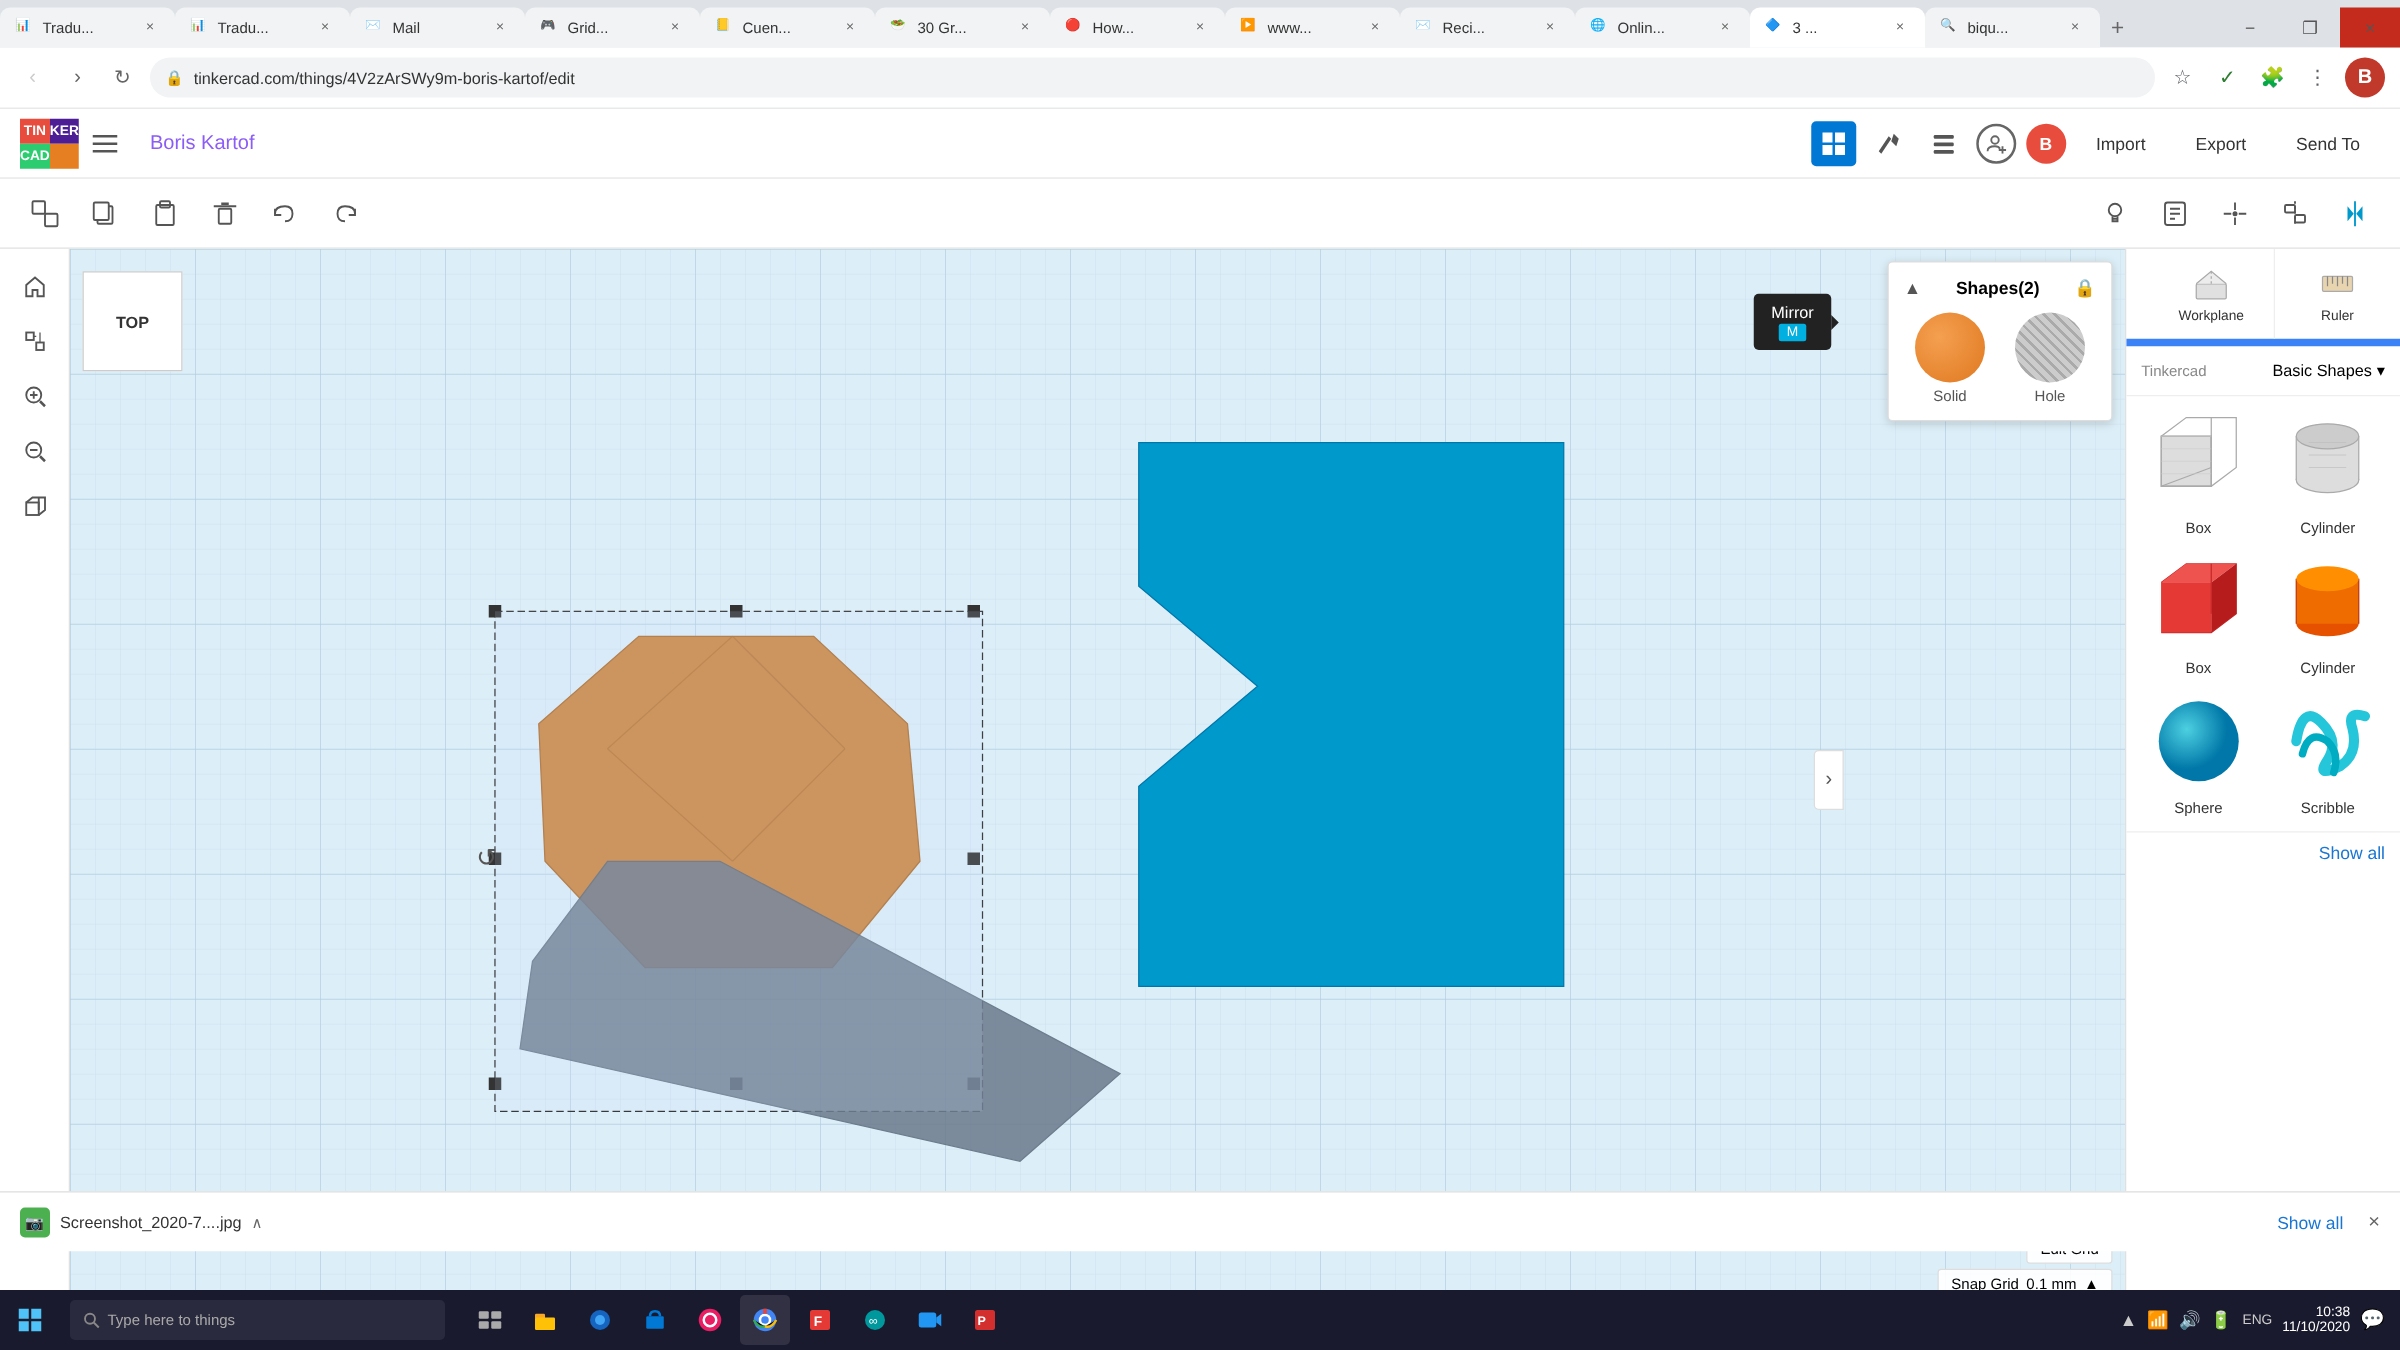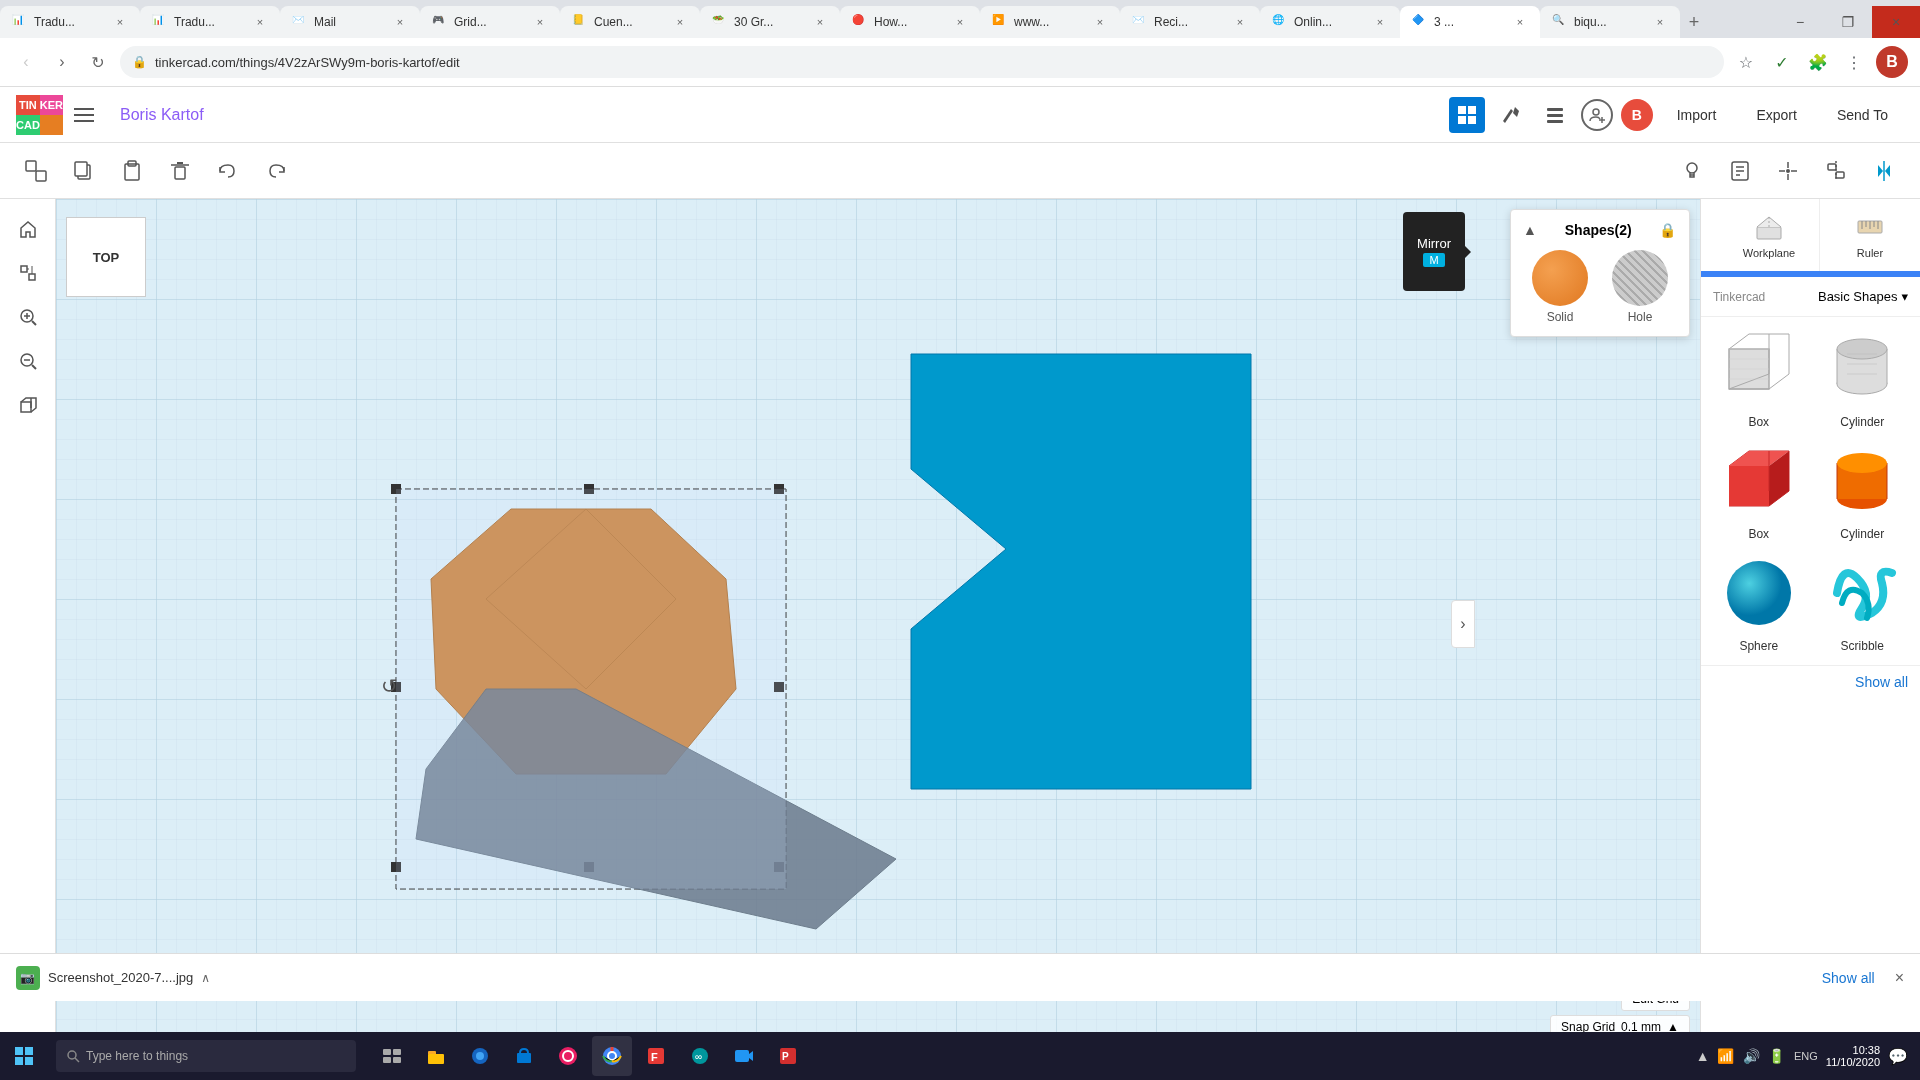--- a/index.html
+++ b/index.html
@@ -211,21 +211,21 @@
   </div>
 </div>
 
 <div class="app-container" style="position:relative;">
 
   <div class="app-toolbar">
 
     <div class="logo">
       <div class="logo-box">
         <div class="logo-cell-t" style="background:#e74c3c;">TIN</div>
-        <div class="logo-cell-i" style="background:#ec4899;">KER</div>
+        <div class="logo-cell-i" style="background:#4c1d95;">KER</div>
         <div class="logo-cell-n" style="background:#2ecc71;">CAD</div>
         <div class="logo-cell-k" style="background:#e67e22;"></div>
       </div>
     </div>
 
     <div class="toolbar-btn">
       <svg width="20" height="20" viewBox="0 0 20 20">
         <rect y="3" width="20" height="2" fill="#555"></rect>
         <rect y="9" width="20" height="2" fill="#555"></rect>
         <rect y="15" width="20" height="2" fill="#555"></rect>
@@ -436,21 +436,21 @@
 
         <polygon points="430,490 520,490 840,660 760,730 360,640 370,570" fill="#6b7a8d" stroke="#5a6a7a" stroke-width="1" opacity="0.85"></polygon>
 
         <polygon points="855,155 1195,155 1195,590 855,590 855,430 950,350 855,270" fill="#0099cc" stroke="#0077aa" stroke-width="1"></polygon>
 
         <rect x="340" y="290" width="390" height="400" fill="rgba(200,220,255,0.15)" stroke="none"></rect>
       </svg>
 
       <div class="view-label" style="position:absolute; top:18px; left:10px; width:80px; height:80px; background:white; border:1px solid #ccc; display:flex; align-items:center; justify-content:center; font-size:13px; font-weight:bold; color:#333; cursor:pointer; z-index:10;">TOP</div>
 
-      <div class="mirror-tooltip" style="position:absolute; top:13px; right:235px; background:#222; color:white; padding:24px 14px; border-radius:4px; font-size:13px; z-index:25; display:flex; flex-direction:column; align-items:center;">
+      <div class="mirror-tooltip" style="position:absolute; top:36px; right:235px; background:#222; color:white; padding:7px 14px; border-radius:4px; font-size:13px; z-index:25; display:flex; flex-direction:column; align-items:center;">
         <span>Mirror</span>
         <span style="background:#00b0e0; padding:1px 6px; border-radius:2px; font-size:11px; margin-top:2px;">M</span>
       </div>
 
       <div class="shapes-panel">
         <div class="shapes-panel-header">
           <div style="font-size:14px; cursor:pointer; color:#555;">▲</div>
           <span class="shapes-panel-title">Shapes(2)</span>
           <div class="shapes-panel-controls">
             <div style="font-size:14px; cursor:pointer; color:#555;">🔒</div>

